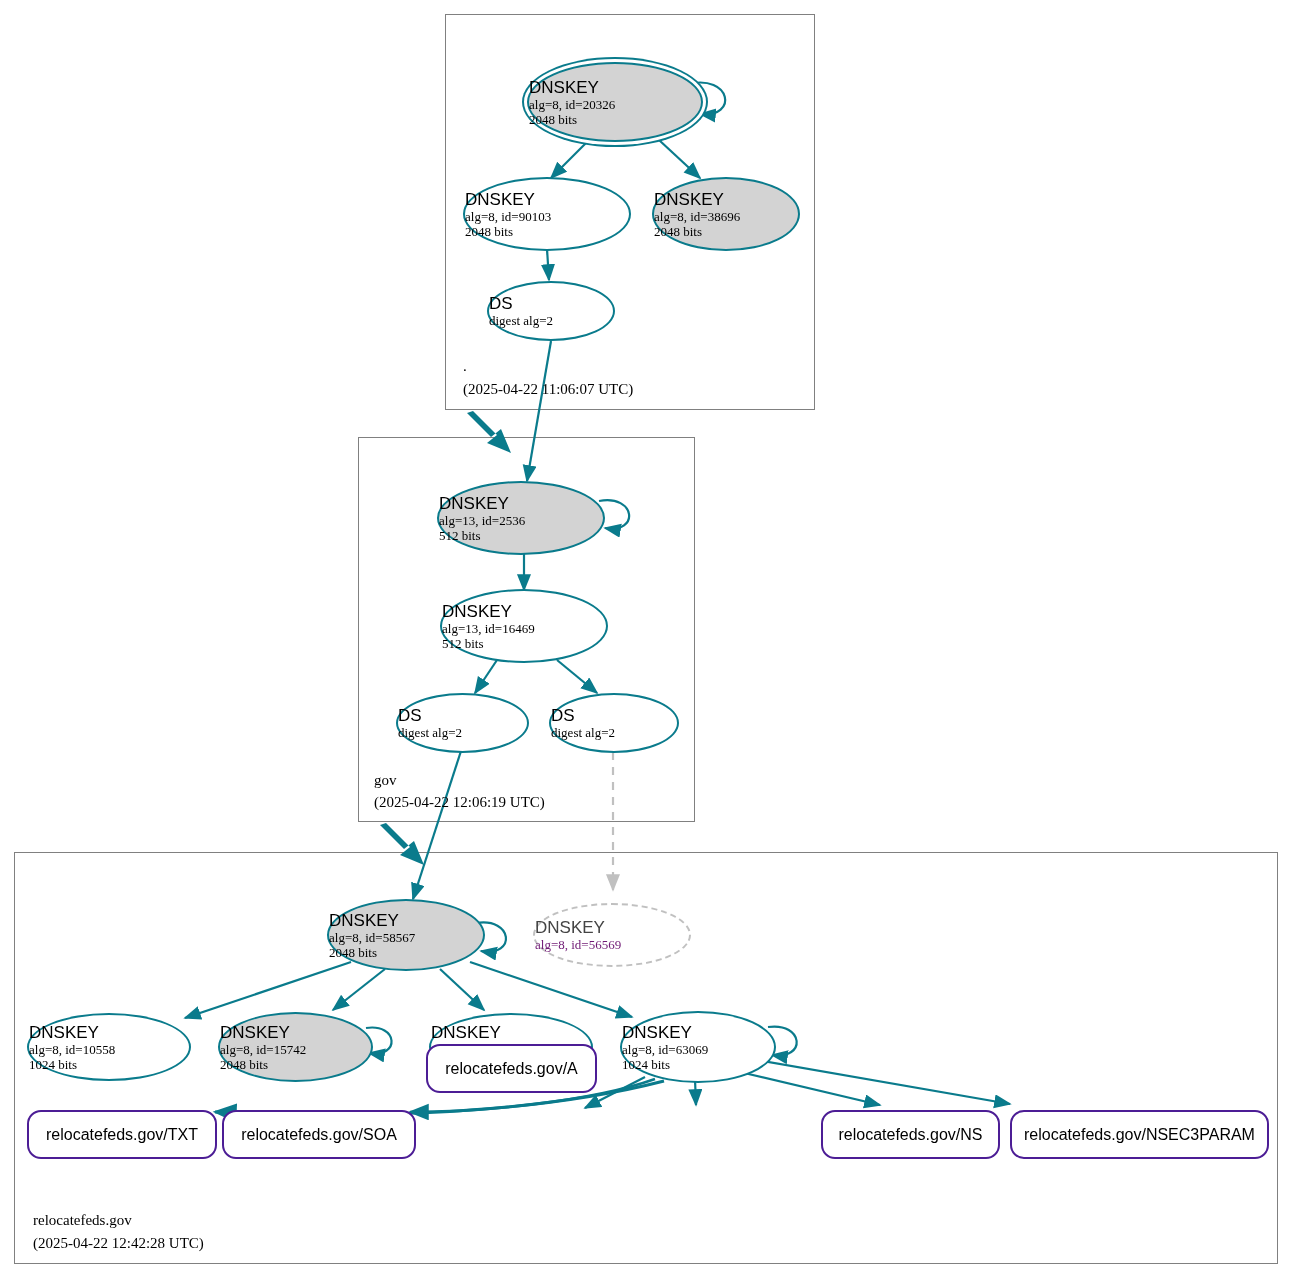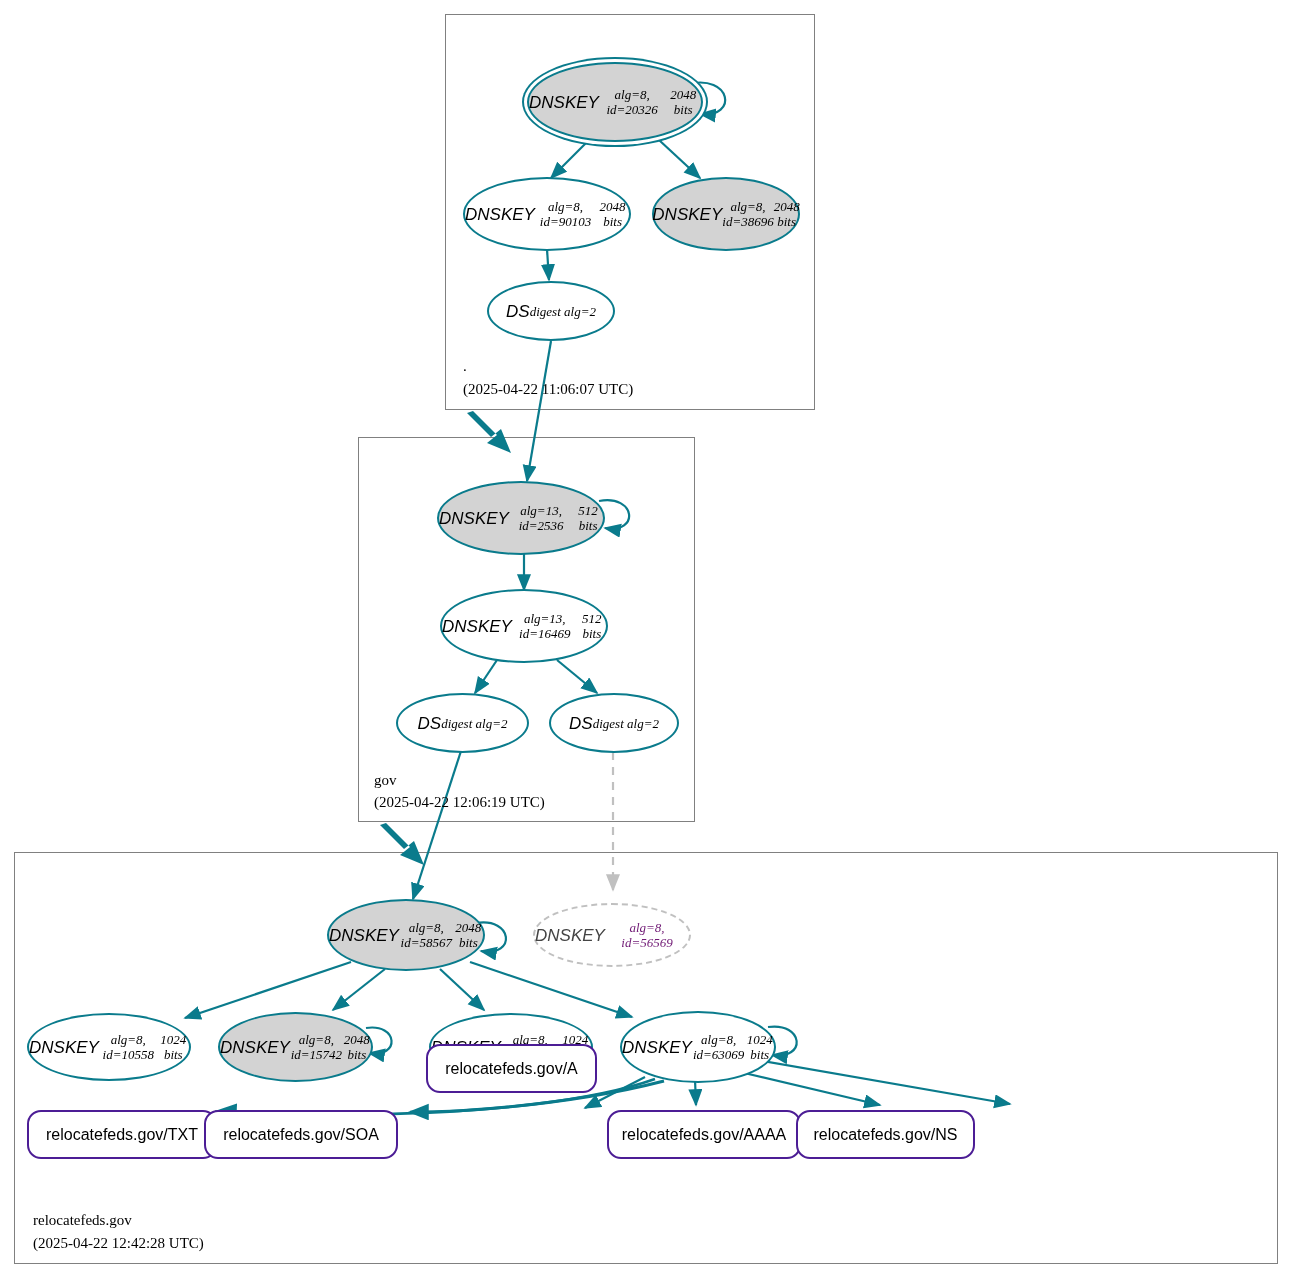--- a/index.html
+++ b/index.html
@@ -2,21 +2,21 @@
 <html><head>
 <meta charset="utf-8">
 <style>
   html,body{margin:0;padding:0;background:#ffffff;}
   body{font-family:"Liberation Sans",sans-serif;}
   #stage{position:relative;width:1292px;height:1278px;background:#ffffff;overflow:hidden;}
   #stage svg.layer{position:absolute;left:0;top:0;width:1292px;height:1278px;}
   .zone-box{position:absolute;border:1px solid #808080;background:transparent;box-sizing:border-box;}
   .zone-label{position:absolute;font-family:"Liberation Serif",serif;font-size:15px;color:#000;white-space:nowrap;}
   .zone-stamp{position:absolute;font-family:"Liberation Serif",serif;font-size:15px;color:#000;white-space:nowrap;}
-  .node{position:absolute;display:flex;flex-direction:row;align-items:center;justify-content:center;text-align:center;box-sizing:border-box;font-style:italic;}
+  .node{position:absolute;display:flex;flex-direction:column;align-items:flex-start;justify-content:center;text-align:center;box-sizing:border-box;}
   .ell{border-radius:50%;border:2px solid #0a7b8c;background:#ffffff;}
   .ell.shaded{background:#d3d3d3;}
   .ell.dashed{border:2px dashed #c0c0c0;background:#ffffff;}
   .ell.anchor{box-shadow:0 0 0 3px #ffffff, 0 0 0 5px #0a7b8c;}
   .rrbox{border:2px solid #4c1d95;background:#ffffff;border-radius:14px;display:flex;align-items:center;justify-content:center;}
   .t1{font-family:"Liberation Sans",sans-serif;font-size:17px;line-height:19px;color:#000;}
   .t2{font-family:"Liberation Serif",serif;font-size:13px;line-height:15px;color:#000;}
   .t2.gray{color:#701a75;}
   .t1.gray{color:#444;}
   .rrlabel{font-family:"Liberation Sans",sans-serif;font-size:16px;color:#000;white-space:nowrap;}
@@ -172,29 +172,29 @@
 
   <div class="node ell" style="left:620px;top:1011px;width:156px;height:72px;">
     <div class="t1">DNSKEY</div>
     <div class="t2">alg=8, id=63069</div>
     <div class="t2">1024 bits</div>
   </div>
 
   <div class="rrbox" style="position:absolute;left:27px;top:1110px;width:186px;height:45px;">
     <span class="rrlabel">relocatefeds.gov/TXT</span>
   </div>
-  <div class="rrbox" style="position:absolute;left:204px;top:1110px;width:190px;height:45px;">
+  <div class="rrbox" style="position:absolute;left:222px;top:1110px;width:190px;height:45px;">
     <span class="rrlabel">relocatefeds.gov/SOA</span>
   </div>
   <div class="rrbox" style="position:absolute;left:426px;top:1044px;width:167px;height:45px;text-align:right;">
     <span class="rrlabel">relocatefeds.gov/A</span>
   </div>
-  <div class="rrbox" style="position:absolute;left:607px;top:1110px;width:190px;height:45px;">
-    <span class="rrlabel">relocatefeds.gov/AAAA</span>
-  </div>
-  <div class="rrbox" style="position:absolute;left:796px;top:1110px;width:175px;height:45px;align-items:center;">
+  <div class="rrbox" style="position:absolute;left:821px;top:1110px;width:175px;height:45px;align-items:center;">
     <span class="rrlabel">relocatefeds.gov/NS</span>
+  </div>
+  <div class="rrbox" style="position:absolute;left:1010px;top:1110px;width:255px;height:45px;">
+    <span class="rrlabel">relocatefeds.gov/NSEC3PARAM</span>
   </div>
 
   <div class="zone-label" style="left:33px;top:1212px;">relocatefeds.gov</div>
   <div class="zone-stamp" style="left:33px;top:1235px;">(2025-04-22 12:42:28 UTC)</div>
 
 </div>
 
 </body></html>

